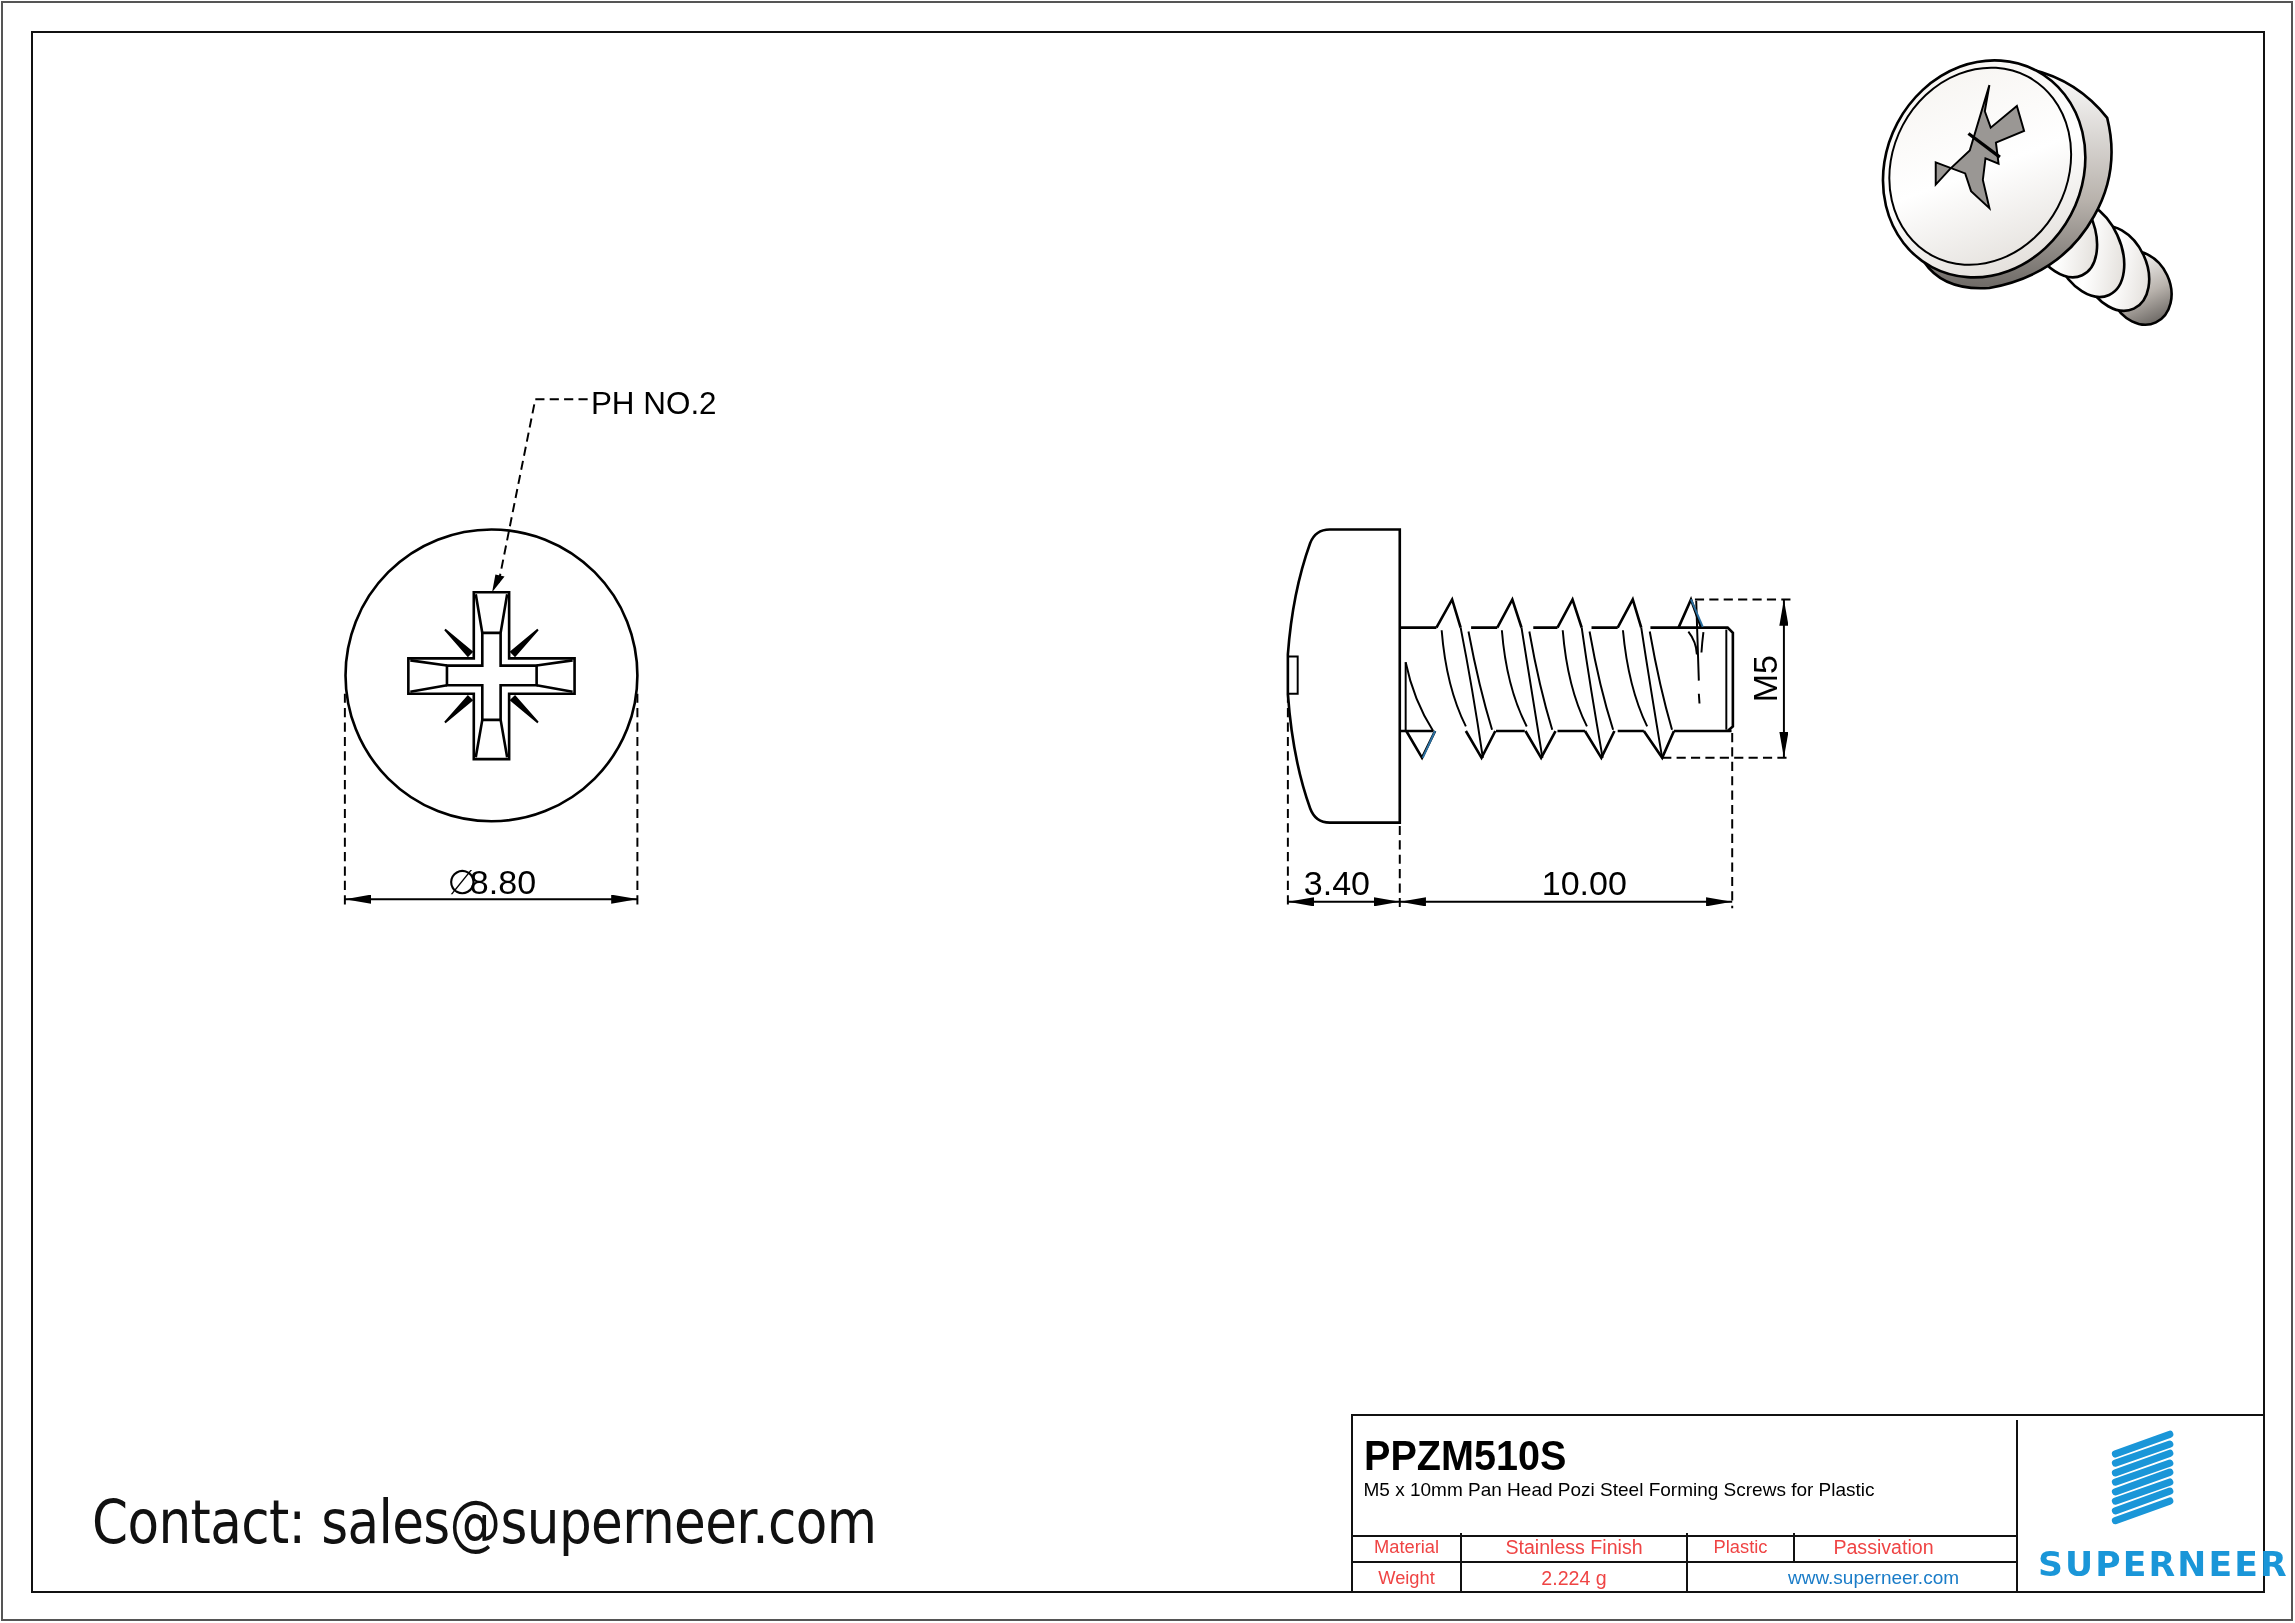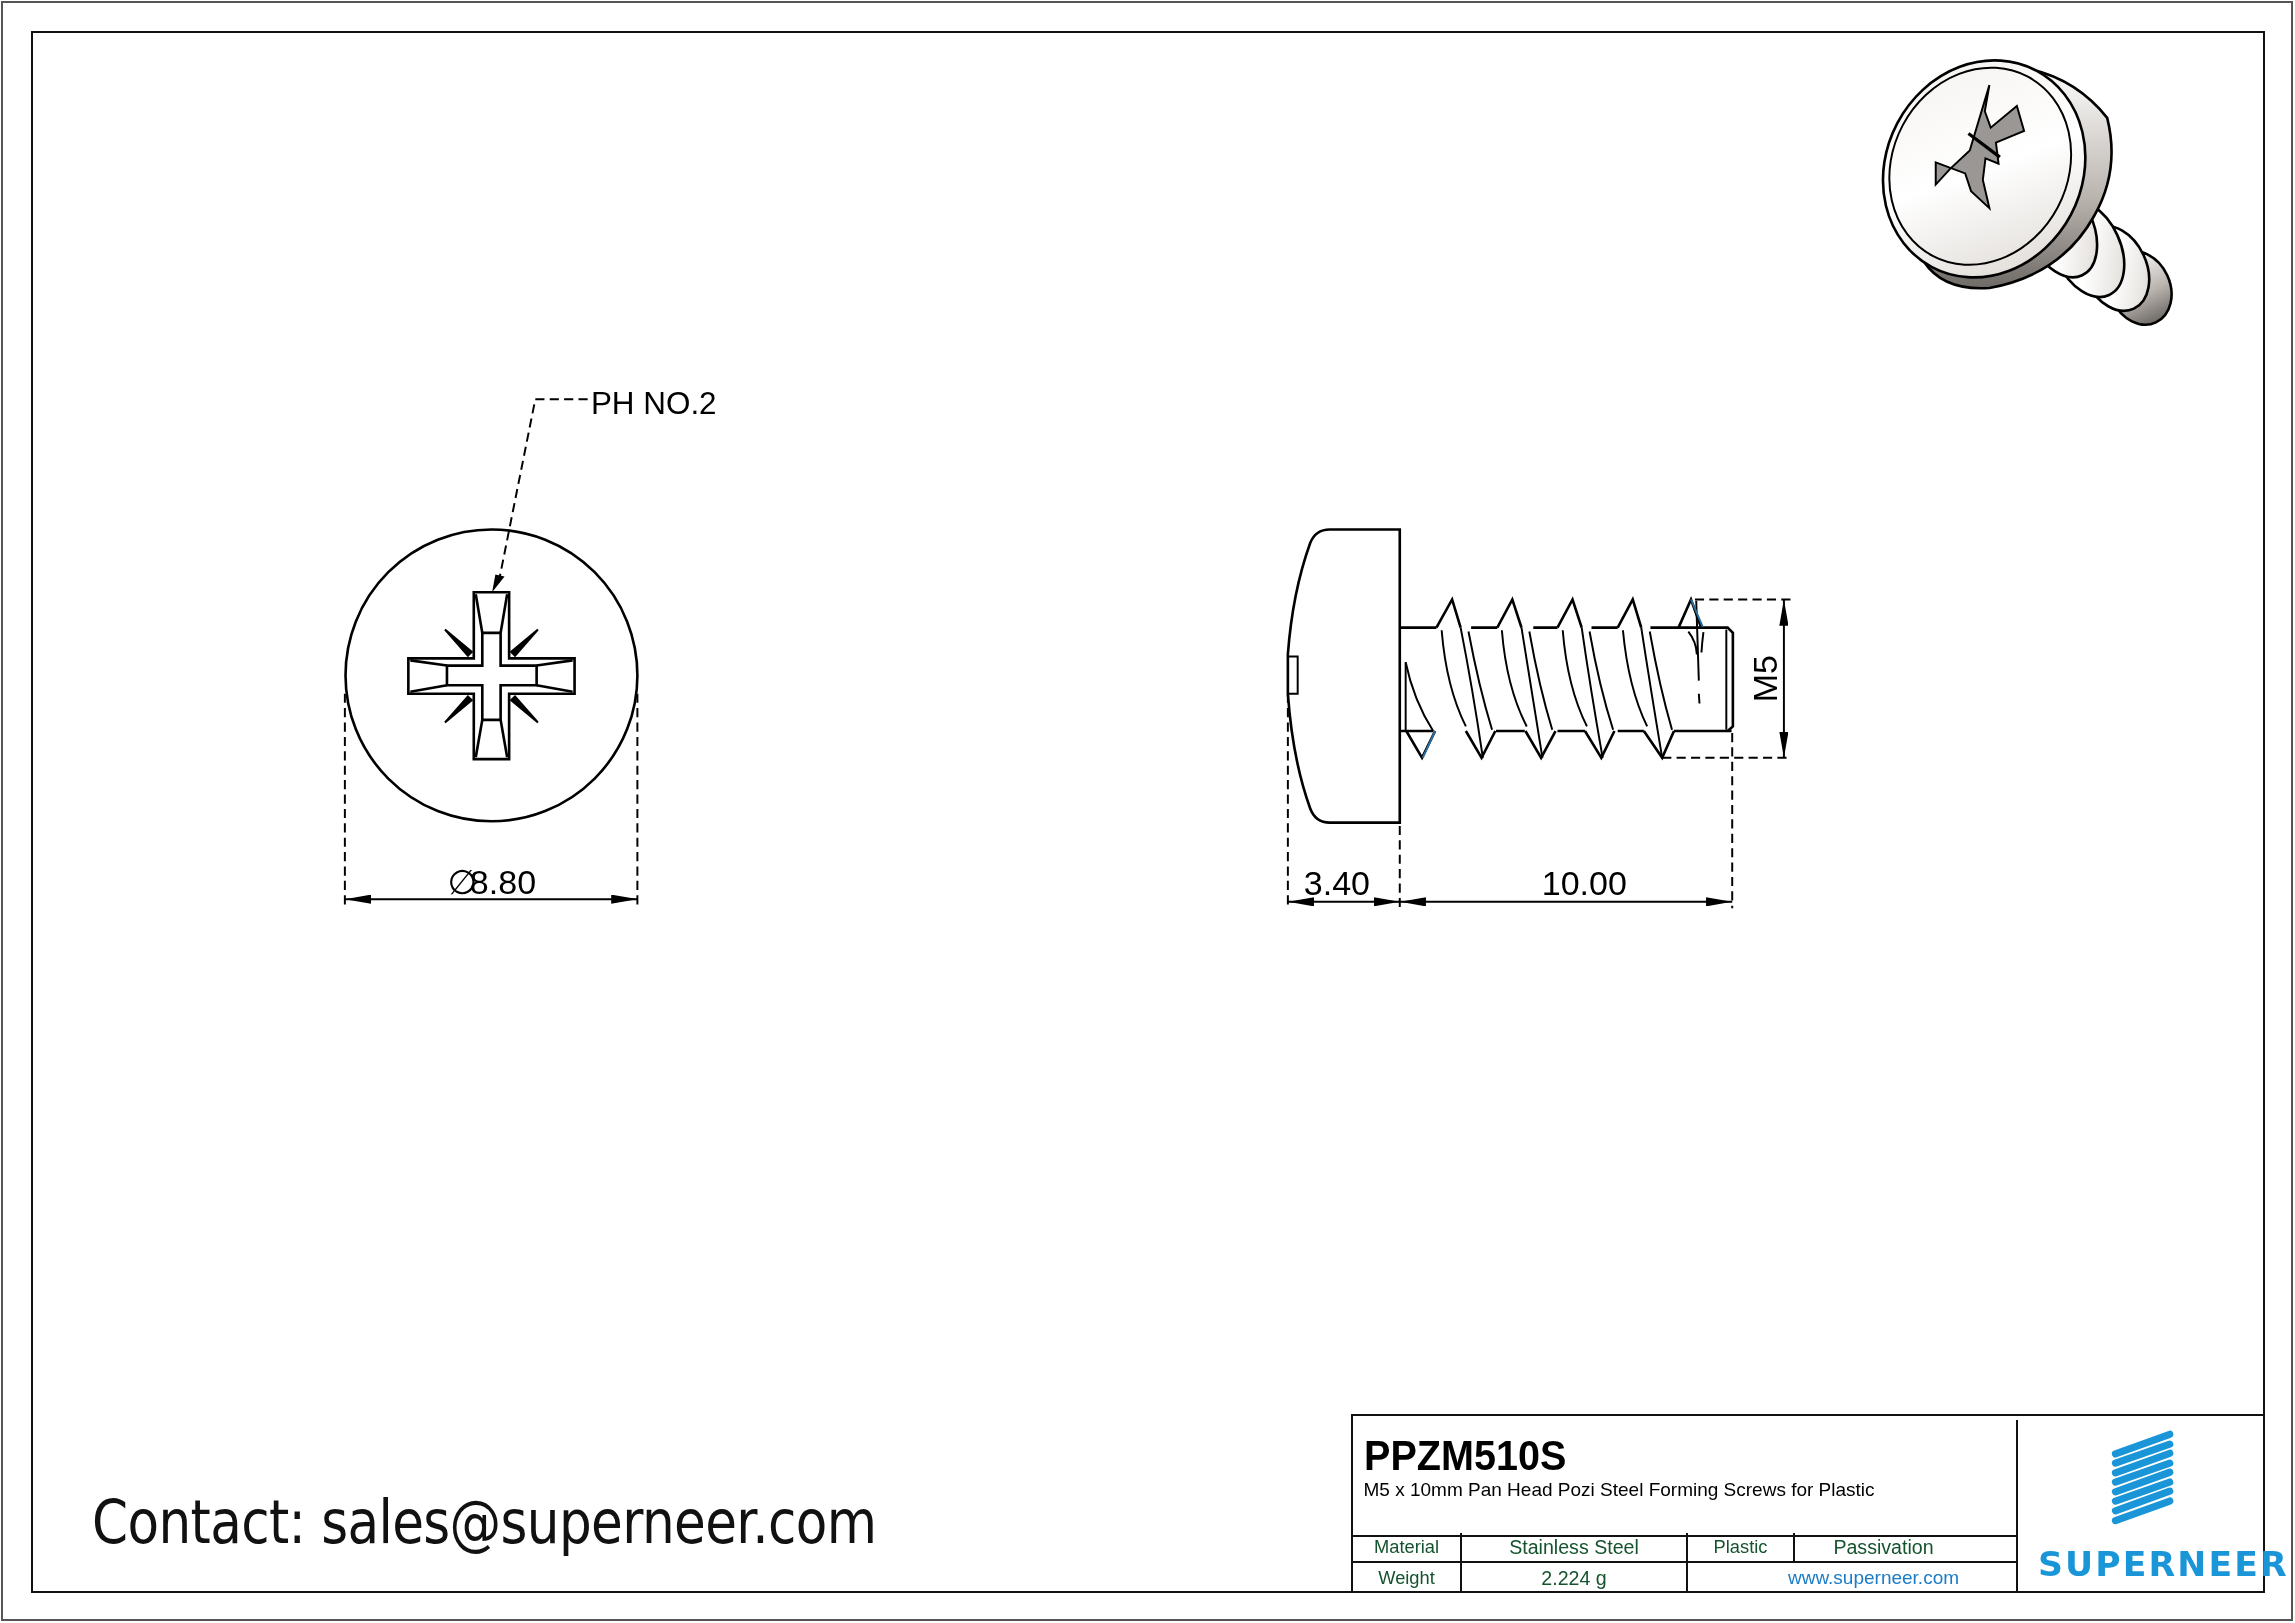--- a/index.html
+++ b/index.html
@@ -8,21 +8,21 @@
   .inner-frame { position:absolute; left:31px; top:31px; width:2234px; height:1562px; border:2.6px solid #111; box-sizing:border-box; }
   svg.drawing { position:absolute; left:0; top:0; }
   .contact { position:absolute; left:92px; top:1487px; font-family:"DejaVu Sans", sans-serif; font-size:60px; color:#111; letter-spacing:-0.7px; transform:scaleX(0.86); transform-origin:left top; white-space:nowrap; }
   .title-block { position:absolute; left:1351px; top:1414px; width:914px; height:179px; border:2.6px solid #111; box-sizing:border-box; background:#fff; }
   .tb-main { position:absolute; left:0; top:4px; width:665px; height:117px; border-right:2.6px solid #111; border-bottom:2.6px solid #111; box-sizing:border-box; }
   .part-no { position:absolute; left:10.5px; top:10.5px; font-size:43px; font-weight:bold; color:#000; transform:scaleX(0.92); transform-origin:left top; }
   .part-desc { position:absolute; left:10.5px; top:59px; font-size:19px; color:#000; white-space:nowrap; }
   .tb-row { position:absolute; left:0; width:665px; height:30px; border-bottom:2px solid #111; box-sizing:border-box; border-right:2.6px solid #111; }
   .tb-row.r1 { top:117px; }
   .tb-row.r2 { top:147px; border-bottom:none; height:30px; }
-  .cell { position:absolute; top:0; height:100%; display:flex; align-items:center; justify-content:center; font-size:19.6px; color:#14532d; box-sizing:border-box; border-right:2px solid #111; }
+  .cell { position:absolute; top:0; height:100%; display:flex; align-items:center; justify-content:center; font-size:19.6px; color:#ef4444; box-sizing:border-box; border-right:2px solid #111; }
   .cell.last { border-right:none; }
   .link { color:#1a7cc8; font-size:19px;padding-left:44px; }
   .logo-cell { position:absolute; left:665px; top:0; width:244px; height:174px; }
   .logo-text { position:absolute; left:19.6px; top:129px; font-family:"DejaVu Sans", sans-serif; font-weight:bold; font-size:33px; color:#1a96d8; letter-spacing:2px; transform:scaleX(1.05); transform-origin:left top; }
   .label-text { font-family:"Liberation Sans", sans-serif; fill:#000; }
 </style>
 </head>
 <body>
 
 <div class="outer-frame"></div>
@@ -125,21 +125,21 @@
 
 <div class="contact">Contact: sales@superneer.com</div>
 
 <div class="title-block">
   <div class="tb-main">
     <div class="part-no">PPZM510S</div>
     <div class="part-desc">M5 x 10mm Pan Head Pozi Steel Forming Screws for Plastic</div>
   </div>
   <div class="tb-row r1">
     <div class="cell" style="left:0;width:109px;font-size:18.3px;">Material</div>
-    <div class="cell" style="left:109px;width:226px;">Stainless Steel</div>
+    <div class="cell" style="left:109px;width:226px;">Stainless Finish</div>
     <div class="cell" style="left:335px;width:107px;font-size:18.3px;">Plastic</div>
     <div class="cell last" style="left:442px;width:177px;">Passivation</div>
   </div>
   <div class="tb-row r2">
     <div class="cell" style="left:0;width:109px;font-size:18.3px;">Weight</div>
     <div class="cell" style="left:109px;width:226px;">2.224 g</div>
     <div class="cell last link" style="left:335px;width:327px;">www.superneer.com</div>
   </div>
   <div class="logo-cell">
     <svg width="244" height="174" style="position:absolute;left:0;top:0;" viewBox="0 0 373 266">

